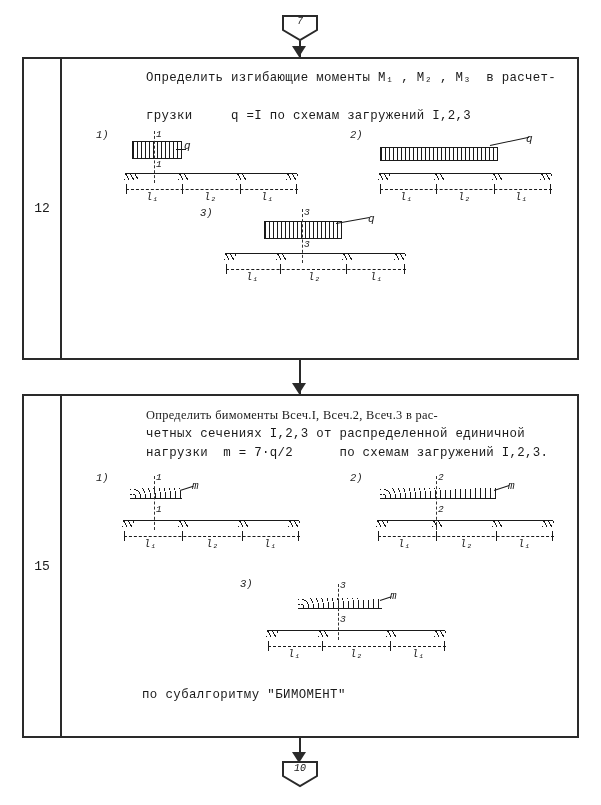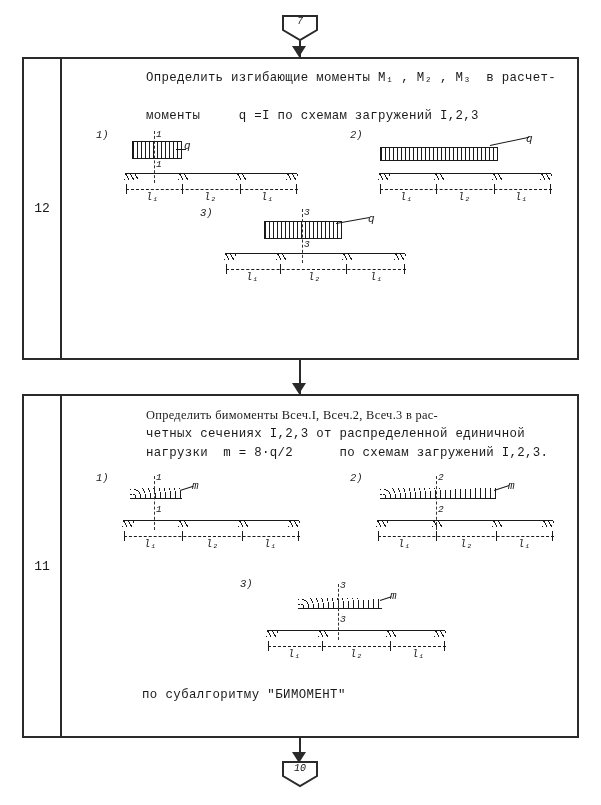--- a/index.html
+++ b/index.html
@@ -103,21 +103,21 @@
       <polygon points="2,2 36,2 36,16 19,26 2,16" fill="none" stroke="#2a2a2a" stroke-width="2"></polygon>
     </svg>
     <div style="position:absolute;left:0;top:2px;width:38px;text-align:center;font-size:10px;font-style:italic;">7</div>
   </div>
 
   <div class="block" style="left:22px;top:57px;width:557px;height:303px;">
     <div class="idcol">12</div>
     <div class="body">
 
       <div class="txt" style="position:absolute;left:86px;top:10px;">Определить изгибающие моменты M₁ , M₂ , M₃  в расчет-</div>
-      <div class="txt" style="position:absolute;left:86px;top:48px;">моменты     q =I по схемам загружений I,2,3</div>
+      <div class="txt" style="position:absolute;left:86px;top:48px;">грузки     q =I по схемам загружений I,2,3</div>
 
       <div class="scheme" style="left:36px;top:70px;width:220px;height:70px;">
         <div class="lbl-num" style="left:0px;top:0px;">1)</div>
 
         <div class="load-box" style="left:36px;top:12px;width:48px;height:16px;"></div>
         <div class="qlabel" style="left:88px;top:11px;">q</div>
         <div class="leader" style="left:80px;top:20px;width:10px;"></div>
 
         <div class="vdash" style="left:58px;top:2px;height:52px;"></div>
         <div class="seclabel" style="left:60px;top:0px;">1</div>
@@ -216,26 +216,26 @@
         <div class="spanlabel" style="left:170px;top:64px;">l₁</div>
       </div>
 
     </div>
   </div>
 
   <div class="conn" style="left:299px;top:360px;height:34px;"></div>
   <div class="arrowhead" style="left:292px;top:383px;"></div>
 
   <div class="block" style="left:22px;top:394px;width:557px;height:344px;">
-    <div class="idcol">11</div>
+    <div class="idcol">15</div>
     <div class="body">
 
       <div class="txt" style="position:absolute;left:86px;top:10px;font-family:Liberation Serif, serif;">Определить бимоменты Bсеч.I, Bсеч.2, Bсеч.3 в рас-</div>
       <div class="txt" style="position:absolute;left:86px;top:29px;">четных сечениях I,2,3 от распределенной единичной</div>
-      <div class="txt" style="position:absolute;left:86px;top:48px;">нагрузки  m = 8·q/2      по схемам загружений I,2,3.</div>
+      <div class="txt" style="position:absolute;left:86px;top:48px;">нагрузки  m = 7·q/2      по схемам загружений I,2,3.</div>
 
       <div class="scheme" style="left:36px;top:76px;width:220px;height:74px;">
         <div class="lbl-num" style="left:0px;top:0px;">1)</div>
 
         <div class="load-comb arcs" style="left:34px;top:16px;width:52px;height:10px;"></div>
         <div class="qlabel" style="left:96px;top:8px;">m</div>
         <div class="leader" style="left:84px;top:18px;width:14px;transform:rotate(-18deg);transform-origin:left center;"></div>
 
         <div class="vdash" style="left:58px;top:4px;height:54px;"></div>
         <div class="seclabel" style="left:60px;top:0px;">1</div>

